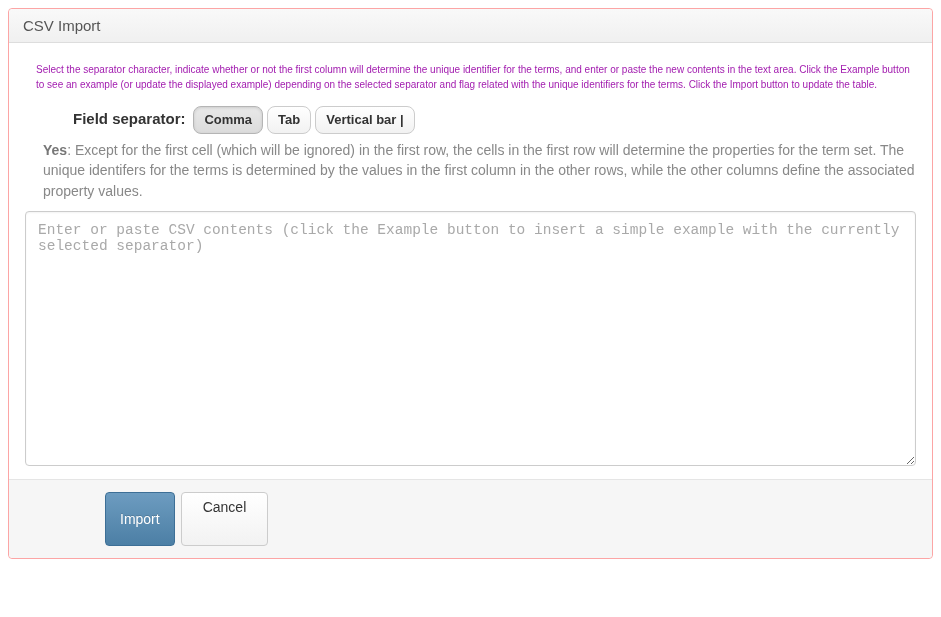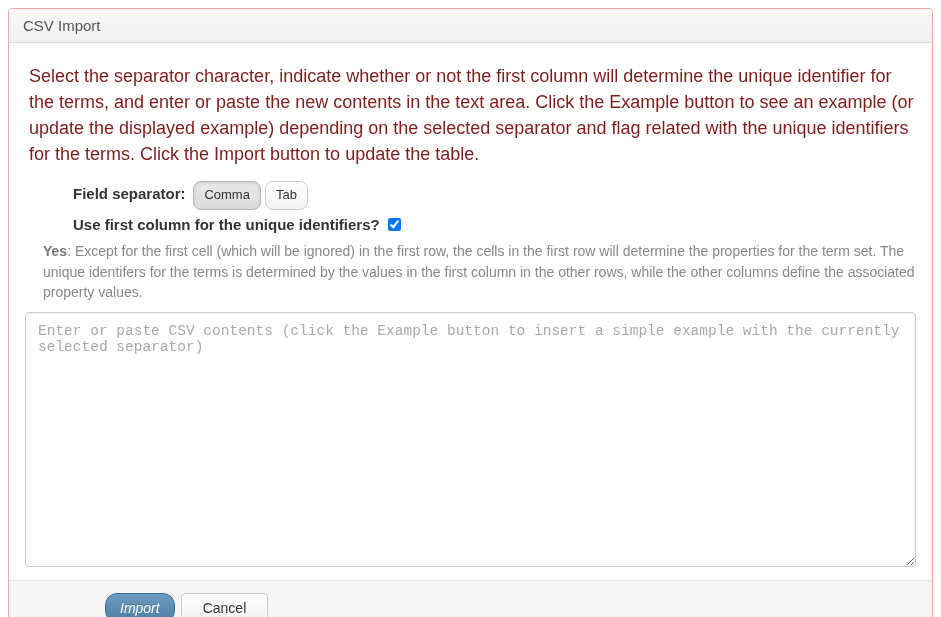--- a/index.html
+++ b/index.html
@@ -22,24 +22,24 @@
     padding: 8px 14px;
     border-top-left-radius: 4px;
     border-top-right-radius: 4px;
     color: #555;
     font-size: 15px;
   }
   .panel-body {
     padding: 14px 16px 10px 16px;
   }
   .intro {
-    color: #7f1d1d;
-    margin: 6px 0 14px 4px;
+    color: #a21caf;
+    margin: 6px 0 14px 11px;
     line-height: 1.45;
-    font-size: 18px;
+    font-size: 10px;
   }
   .form-row {
     margin-bottom: 6px;
   }
   .label-strong {
     font-weight: 700;
     color: #333;
     font-size: 15px;
     margin-left: 48px;
   }
@@ -48,20 +48,21 @@
     padding: 4px 10px;
     font-size: 13px;
     line-height: 1.4;
     border-radius: 8px;
     border: 1px solid #ccc;
     background: linear-gradient(#fff, #f2f2f2);
     color: #333;
     cursor: pointer;
     vertical-align: middle;
     user-select: none;
+    font-weight: bold;
   }
   .btn.selected {
     background: linear-gradient(#e9e9e9, #dcdcdc);
     border-color: #b5b5b5;
     box-shadow: inset 0 1px 3px rgba(0,0,0,0.12);
   }
   .sep-group {
     display: inline-flex;
     gap: 4px;
     margin-left: 4px;
@@ -104,29 +105,28 @@
     border-bottom-left-radius: 4px;
     border-bottom-right-radius: 4px;
   }
   .footer-actions {
     margin-left: 80px;
     display: flex;
     gap: 6px;
   }
   .btn-primary {
     display: inline-block;
-    padding: 6px 14px;
+    padding: 18px 14px;
     font-size: 14px;
-    border-radius: 12px;
+    border-radius: 4px;
     border: 1px solid #3d6f96;
     background: linear-gradient(#6d9cc0, #4c7fa5);
     color: #fff;
     cursor: pointer;
     text-shadow: 0 -1px 0 rgba(0,0,0,0.15);
-    font-style: italic;
   }
   .btn-info {
     display: inline-block;
     padding: 6px 14px;
     font-size: 14px;
     border-radius: 4px;
     border: 1px solid #2da3c7;
     background: linear-gradient(#5bc0de, #3bb0d6);
     color: #fff;
     cursor: pointer;
@@ -152,27 +152,24 @@
   </div>
 
   <div class="panel-body">
     <p class="intro">Select the separator character, indicate whether or not the first column will determine the unique identifier for the terms, and enter or paste the new contents in the text area. Click the Example button to see an example (or update the displayed example) depending on the selected separator and flag related with the unique identifiers for the terms. Click the Import button to update the table.</p>
 
     <div class="form-row">
       <span class="label-strong">Field separator:</span>
       <span class="sep-group">
         <span class="btn selected">Comma</span>
         <span class="btn">Tab</span>
+        <span class="btn">Vertical bar |</span>
       </span>
     </div>
 
-    <div class="form-row">
-      <span class="label-strong">Use first column for the unique identifiers?</span>
-      <input type="checkbox" class="checkbox" checked="" style="">
-    </div>
 
     <div class="help-block">
       <span class="strong">Yes</span><span>: Except for the first cell (which will be ignored) in the first row, the cells in the first row will determine the properties for the term set. The unique identifers for the terms is determined by the values in the first column in the other rows, while the other columns define the associated property values.</span>
     </div>
 
     <textarea class="csv-area" placeholder="Enter or paste CSV contents (click the Example button to insert a simple example with the currently selected separator)" style=""></textarea>
   </div>
 
   <div class="panel-footer">
     <div class="footer-actions">

